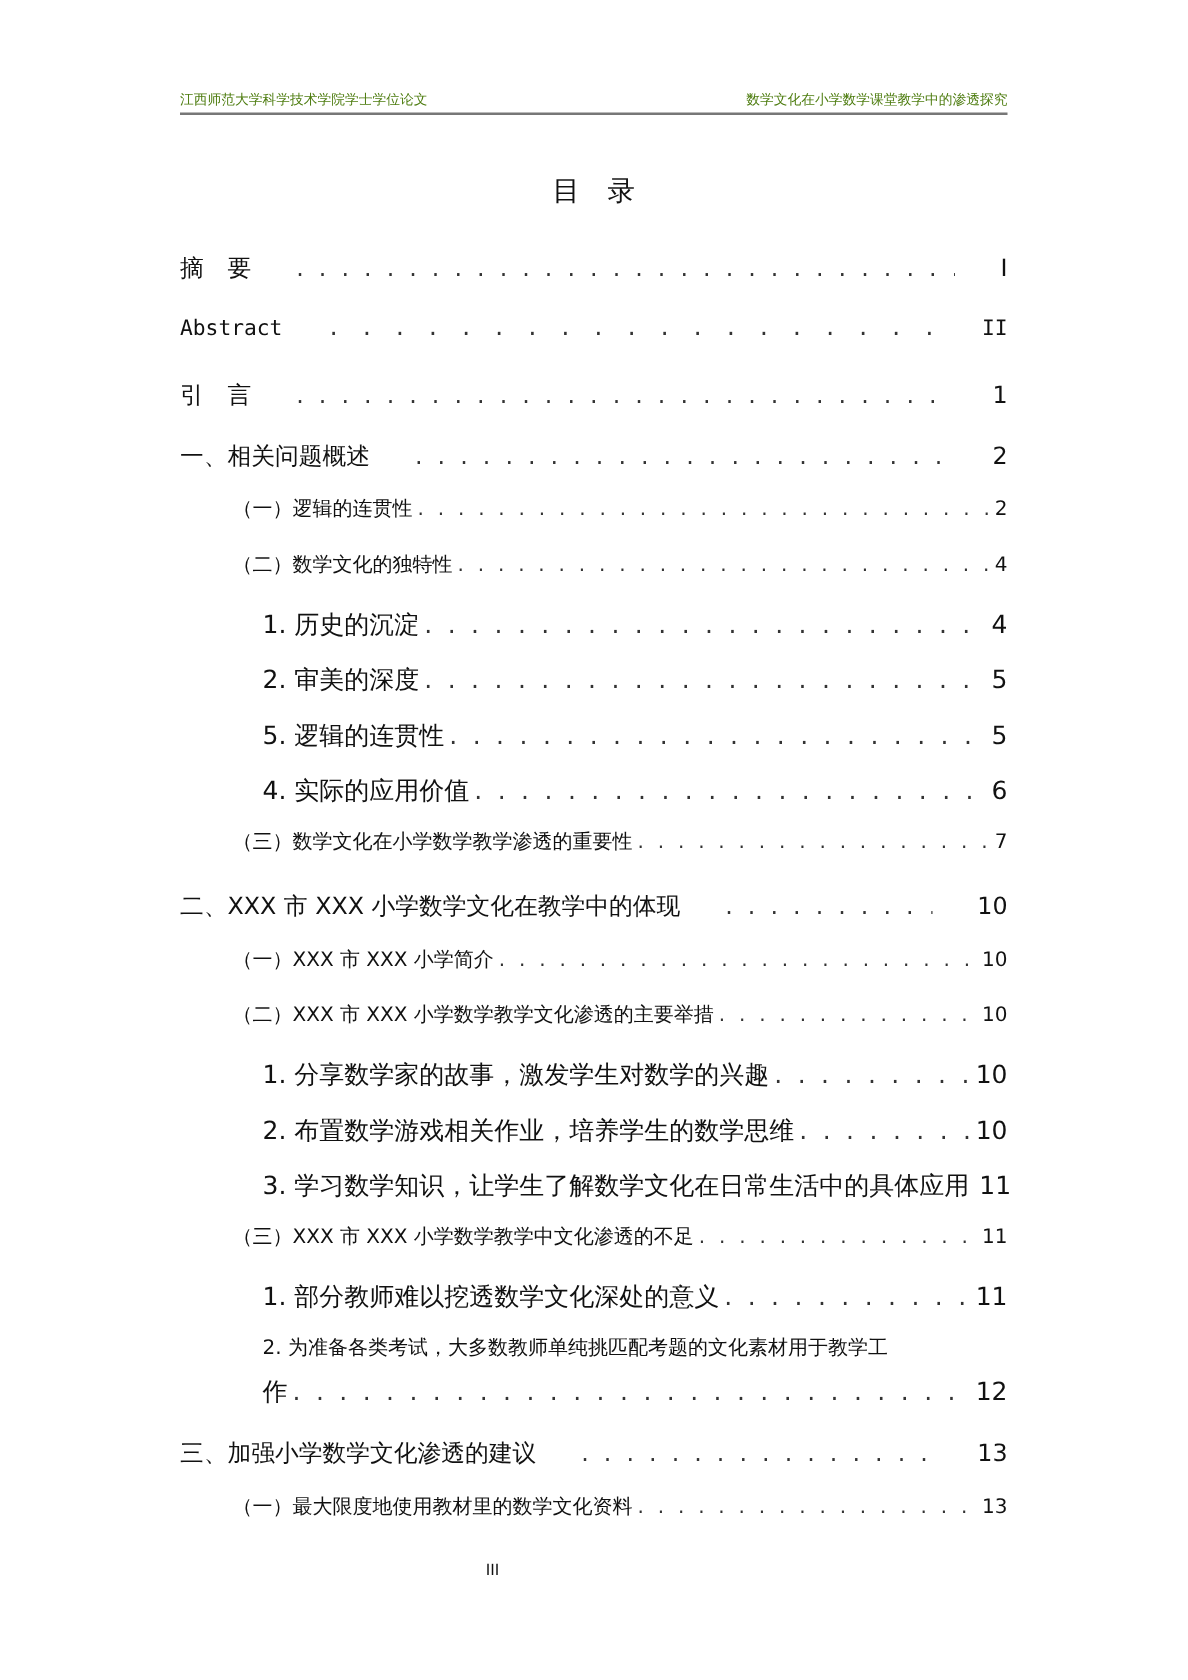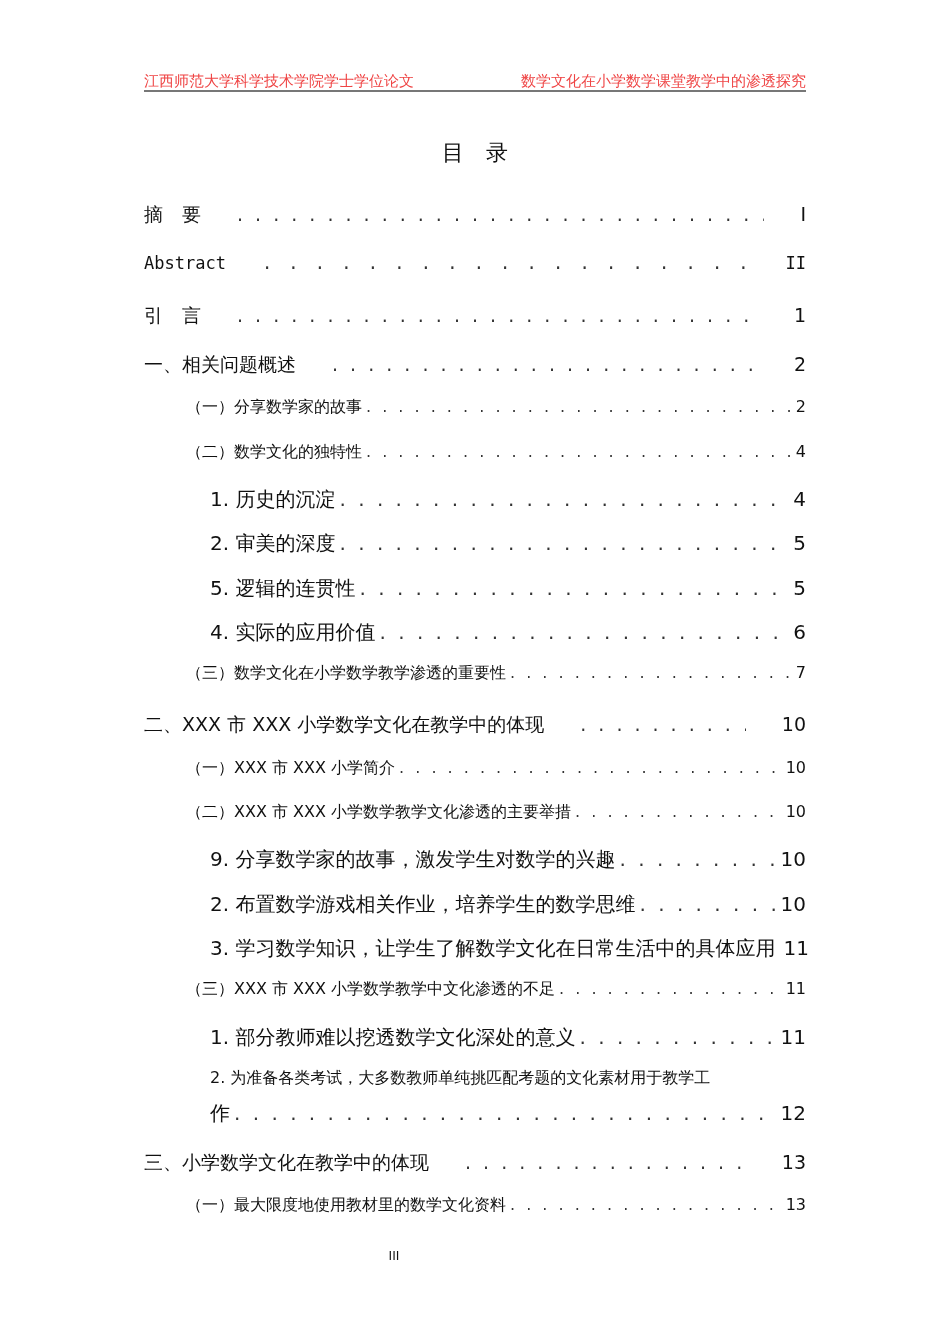--- a/index.html
+++ b/index.html
@@ -1,17 +1,17 @@
 <!DOCTYPE html>
 <html><head>
 <meta charset="utf-8">
 <style>
   html,body{margin:0;padding:0;background:#ffffff;}
   body{width:950px;height:1344px;position:relative;overflow:hidden;color:#111;}
-  .header{position:absolute;left:144px;top:72px;width:662px;height:18px;font-family:"DejaVu Serif",serif;font-size:15px;color:#ef4444;}
+  .header{position:absolute;left:144px;top:72px;width:662px;height:18px;font-family:"DejaVu Serif",serif;font-size:11px;color:#4d7c0f;}
   .header .l{position:absolute;left:0;top:0;}
   .header .r{position:absolute;right:0;top:0;}
   .header-rule{position:absolute;left:144px;top:90px;width:662px;height:2px;background:#777;}
   .title{position:absolute;left:0;width:950px;top:138px;text-align:center;font-family:"DejaVu Sans",sans-serif;font-size:22px;letter-spacing:22px;text-indent:22px;}
   .toc{position:absolute;left:144px;width:662px;top:0;}
   .row{position:absolute;left:0;right:0;display:flex;align-items:baseline;font-family:"DejaVu Sans",sans-serif;white-space:nowrap;}
   .row .label{flex:0 0 auto;}
   .row .dots{flex:1 1 auto;overflow:hidden;margin:0 4px;letter-spacing:3px;color:#333;}
   .row .dots::before{content:". . . . . . . . . . . . . . . . . . . . . . . . . . . . . . . . . . . . . . . . . . . . . . . . . . . . . . . . . . . . . . . . . . . . . . . . . . . . . . . . . . . . . . . . . . .";}
   .row .page{flex:0 0 auto;}
@@ -47,21 +47,21 @@
       <span class="label">引　言</span>
       <span class="dots"></span>
       <span class="page">1</span>
     </div>
   <div class="row lv0" style="top:352px">
       <span class="label">一、相关问题概述</span>
       <span class="dots"></span>
       <span class="page">2</span>
     </div>
   <div class="row lv1" style="top:397px">
-      <span class="label">（一）分享数学家的故事</span>
+      <span class="label">（一）逻辑的连贯性</span>
       <span class="dots"></span>
       <span class="page">2</span>
     </div>
   <div class="row lv1" style="top:442px">
       <span class="label">（二）数学文化的独特性</span>
       <span class="dots"></span>
       <span class="page">4</span>
     </div>
   <div class="row lv2" style="top:486px">
       <span class="label">1. 历史的沉淀</span>
@@ -97,21 +97,21 @@
       <span class="label">（一）XXX 市 XXX 小学简介</span>
       <span class="dots"></span>
       <span class="page">10</span>
     </div>
   <div class="row lv1" style="top:802px">
       <span class="label">（二）XXX 市 XXX 小学数学教学文化渗透的主要举措</span>
       <span class="dots"></span>
       <span class="page">10</span>
     </div>
   <div class="row lv2" style="top:846px">
-      <span class="label">9. 分享数学家的故事，激发学生对数学的兴趣</span>
+      <span class="label">1. 分享数学家的故事，激发学生对数学的兴趣</span>
       <span class="dots"></span>
       <span class="page">10</span>
     </div>
   <div class="row lv2" style="top:891px">
       <span class="label">2. 布置数学游戏相关作业，培养学生的数学思维</span>
       <span class="dots"></span>
       <span class="page">10</span>
     </div>
   <div class="row lv2" style="top:935px">
       <span class="label">3. 学习数学知识，让学生了解数学文化在日常生活中的具体应用</span>
@@ -128,21 +128,21 @@
       <span class="dots"></span>
       <span class="page">11</span>
     </div>
   <div class="wrapline" style="top:1068px">2. 为准备各类考试，大多数教师单纯挑匹配考题的文化素材用于教学工</div>
   <div class="row lv2" style="top:1100px">
       <span class="label">作</span>
       <span class="dots"></span>
       <span class="page">12</span>
     </div>
   <div class="row lv0" style="top:1150px">
-      <span class="label">三、小学数学文化在教学中的体现</span>
+      <span class="label">三、加强小学数学文化渗透的建议</span>
       <span class="dots"></span>
       <span class="page">13</span>
     </div>
   <div class="row lv1" style="top:1195px">
       <span class="label">（一）最大限度地使用教材里的数学文化资料</span>
       <span class="dots"></span>
       <span class="page">13</span>
     </div>
 </div>
 

